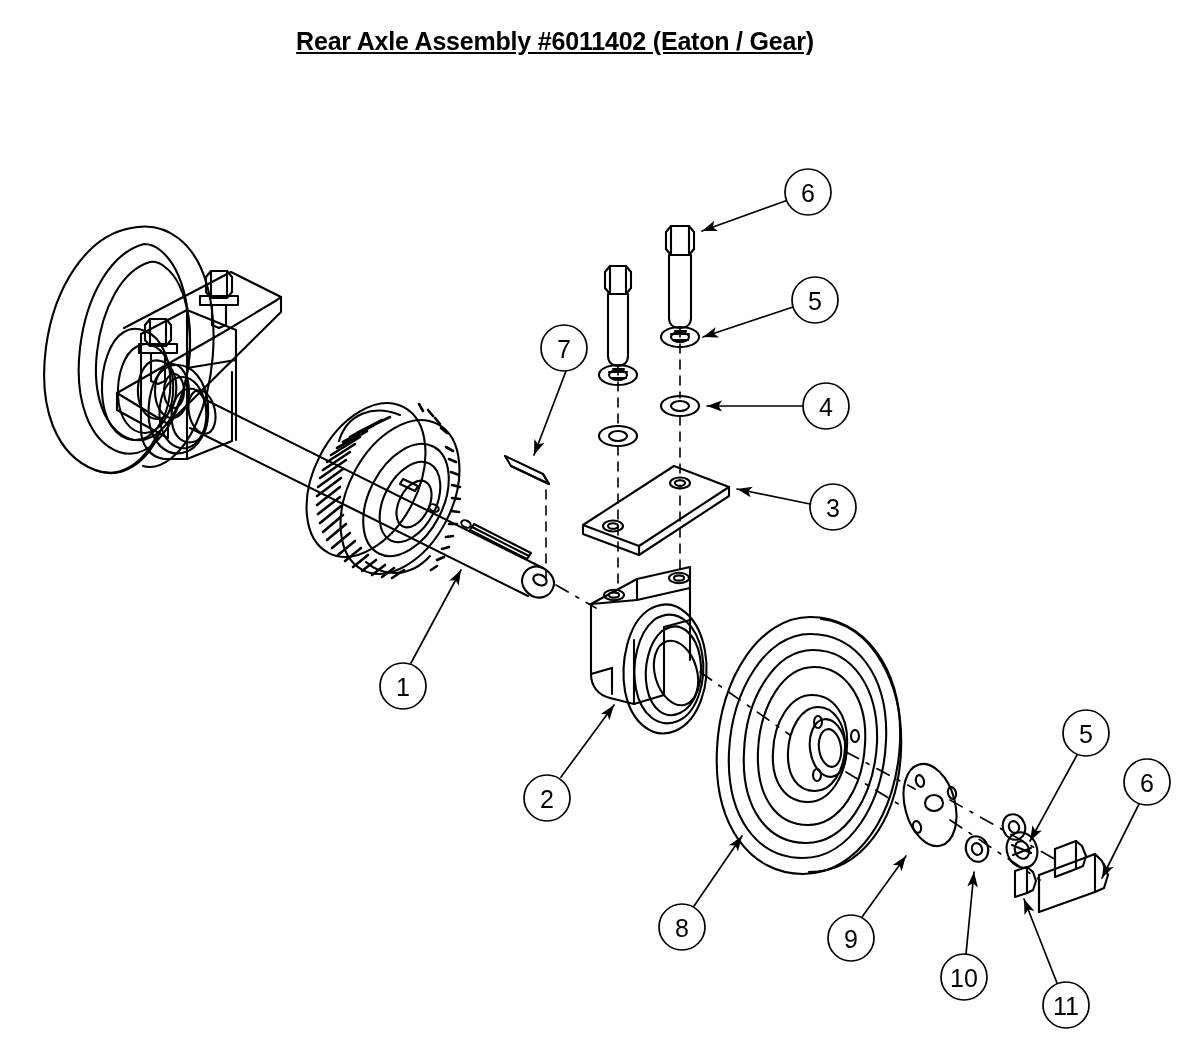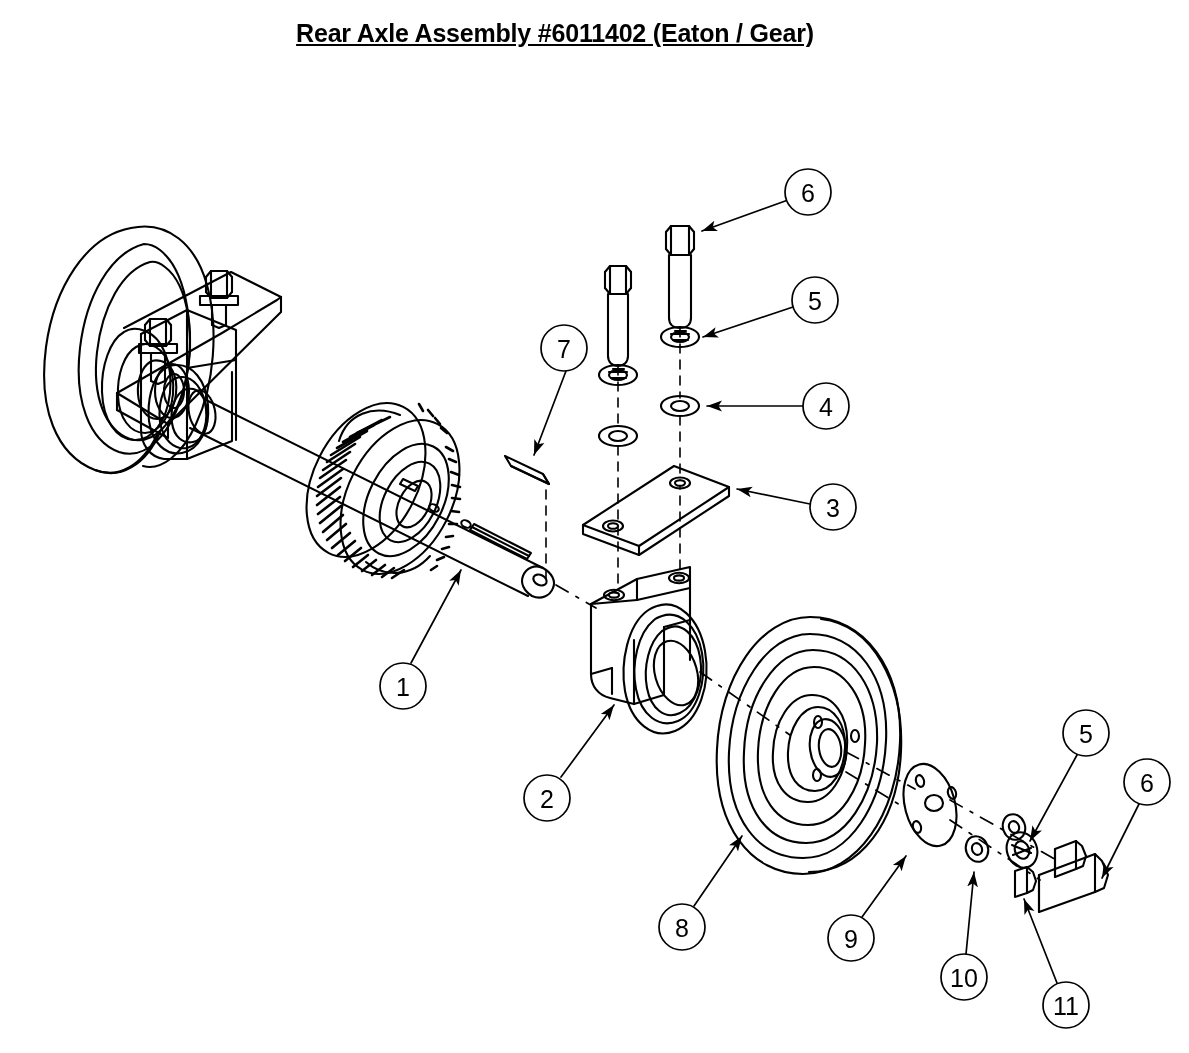--- a/index.html
+++ b/index.html
@@ -1,19 +1,19 @@
 <!DOCTYPE html>
 <html><head>
 <meta charset="utf-8">
 <title>Rear Axle Assembly</title>
 <style>
   html,body{margin:0;padding:0;background:#ffffff;}
   body{width:1189px;height:1053px;position:relative;overflow:hidden;
        font-family:"Liberation Sans",sans-serif;color:#000;}
-  #title-bar{position:absolute;left:0;top:8px;width:1110px;height:50px;
+  #title-bar{position:absolute;left:0;top:16px;width:1110px;height:50px;
              display:flex;align-items:center;justify-content:center;}
   #diagram-title{font-size:25px;font-weight:bold;text-decoration:underline;
                  letter-spacing:-0.2px;white-space:nowrap;}
   #drawing{position:absolute;left:0;top:0;width:1189px;height:1053px;}
   .callout-num{font-family:"Liberation Sans",sans-serif;font-size:25px;
                text-anchor:middle;dominant-baseline:central;fill:#000;}
 </style>
 </head>
 <body>
 

